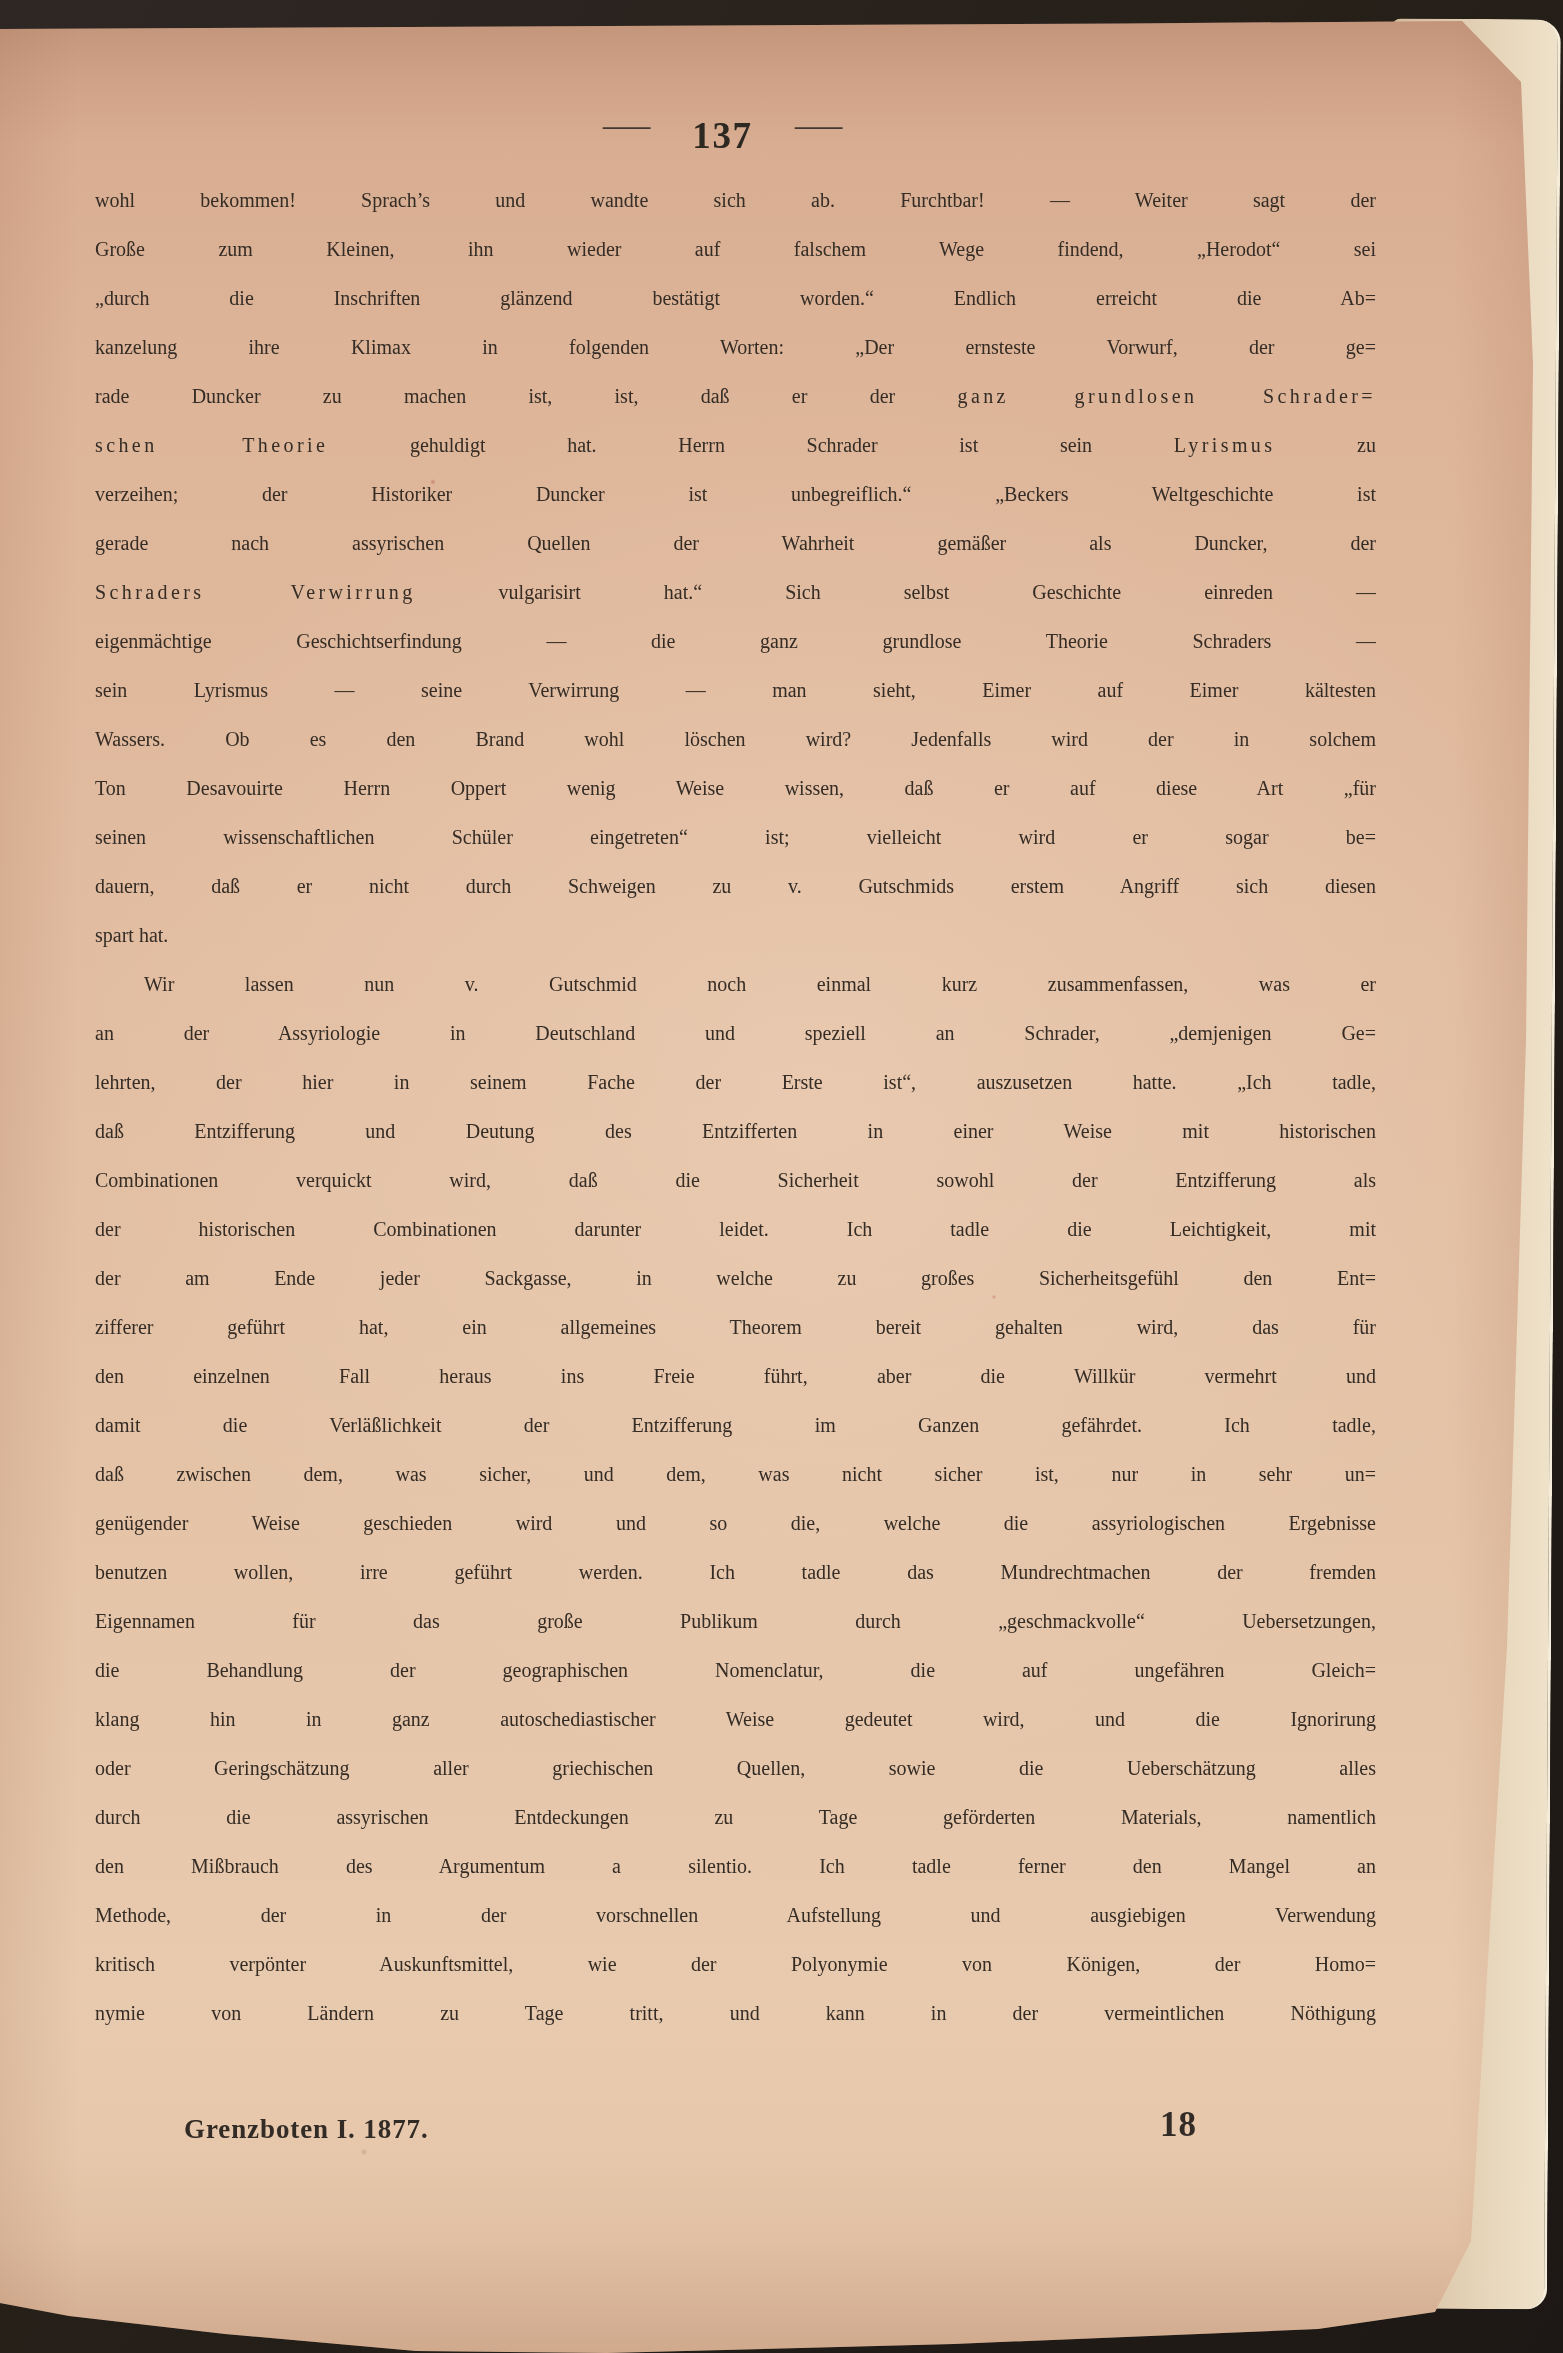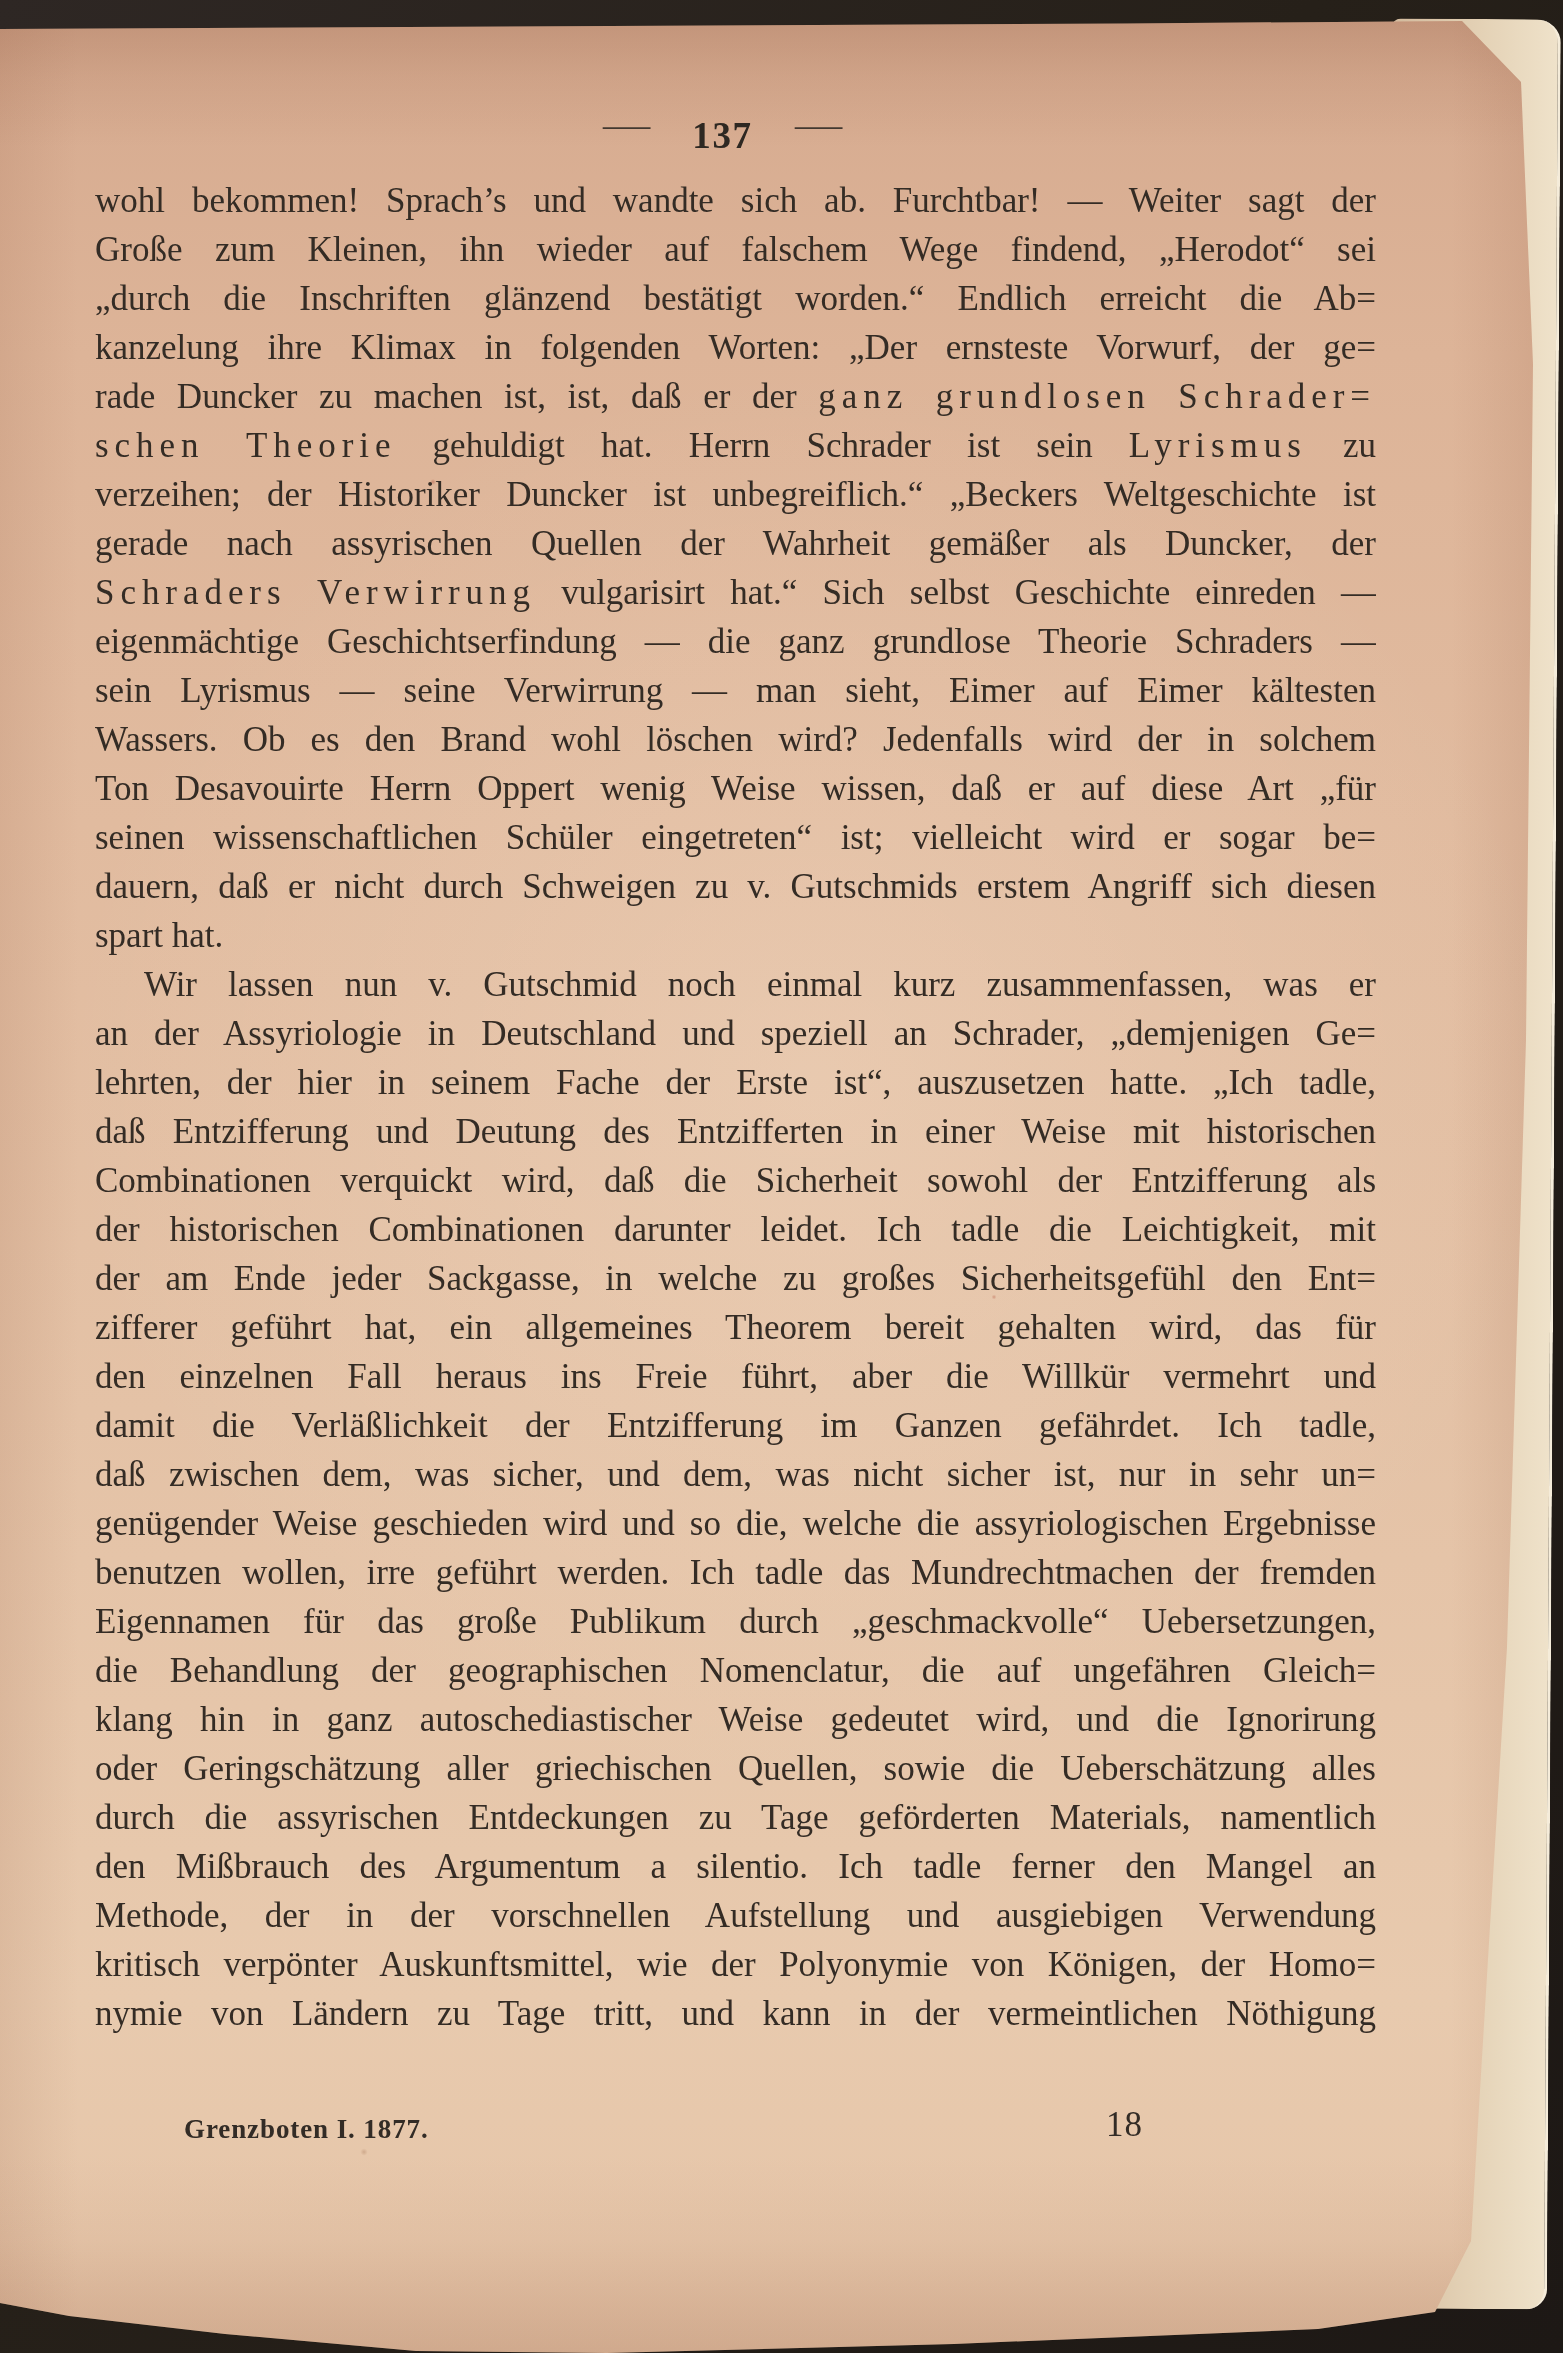--- a/index.html
+++ b/index.html
@@ -50,40 +50,40 @@
     display:flex;align-items:center;justify-content:space-between;
     font-size:35px;color:#332c26;
   }
   .page-header .dash{transform:scaleX(1.35);opacity:.9;}
   .page-header .pagenum{
     font-size:37px;font-weight:bold;letter-spacing:1.7px;color:#2e2822;margin-top:20px;
   }
   
   .textblock{
     position:absolute;left:95px;top:176px;width:1281px;
-    font-size:35px;line-height:49px;color:#342c25;
+    font-size:20px;line-height:49px;color:#342c25;
     text-rendering:optimizeLegibility;
   }
   .textblock p.line{
     margin:0;height:49px;overflow:hidden;
     text-align:justify;text-align-last:justify;
     white-space:normal;
   }
   .textblock p.line.flush{text-align:center;text-align-last:left;}
   .textblock p.line.indent{text-indent:49px;}
   .gesperrt{letter-spacing:.17em;margin-top:19px;}
   
   .page-footer{position:absolute;left:0;top:2100px;width:1512px;height:52px;color:#332c26;padding-left:13px;}
   .journal{
     position:absolute;left:184px;top:14px;
     font-size:27px;font-weight:bold;letter-spacing:0.9px;
   }
   .sig{
-    position:absolute;left:1106px;top:5.2px;
-    font-size:35px;letter-spacing:0.9px;
+    position:absolute;left:1160px;top:5.2px;
+    font-size:35px;letter-spacing:0.9px;font-weight:bold;
   }
 </style>
 </head>
 <body>
 
 <div class="scan">
   <div class="under-sheet"></div>
   <div class="paper">
 
     <div class="page-header">

